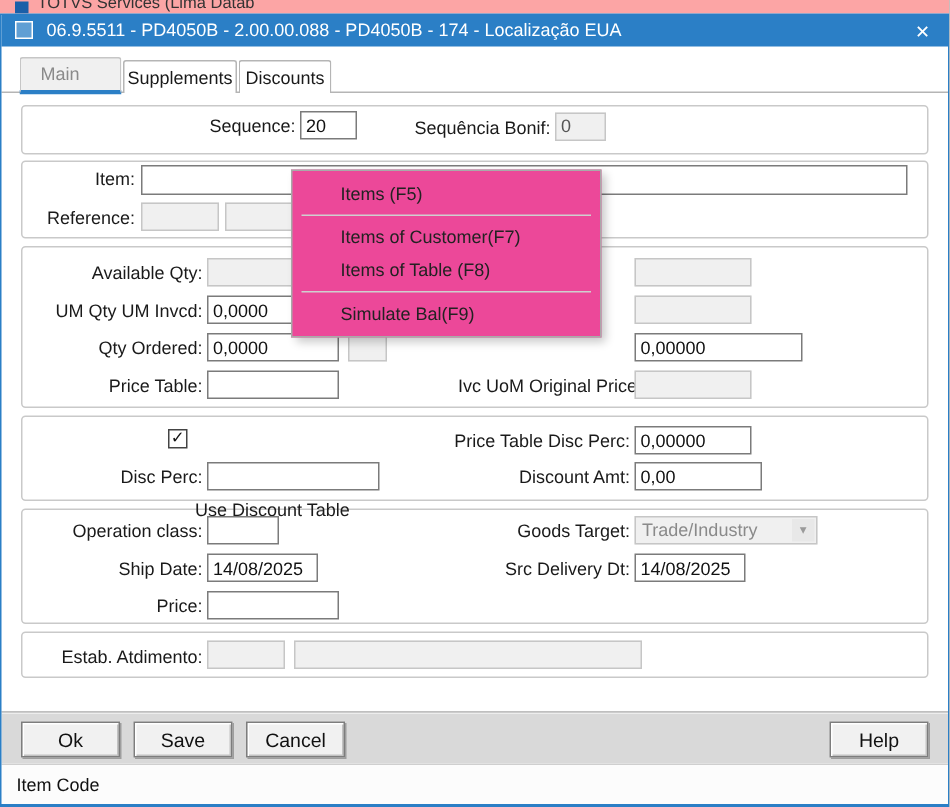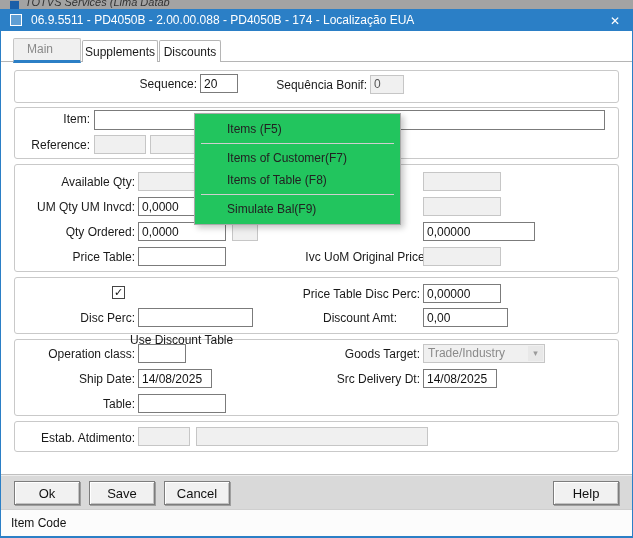--- a/index.html
+++ b/index.html
@@ -1,21 +1,21 @@
 <!DOCTYPE html>
 <html style="--accent: #2b7fc6;"><head>
 <meta charset="utf-8">
 <style>
   * { margin:0; padding:0; box-sizing:border-box; }
   html,body { background:#8f8f8f; }
   body { font-family:"Liberation Sans", sans-serif; }
   .screen { position:relative; width:633px; height:538px; background:#fff; overflow:hidden; }
 
   
-  .bg-strip { position:absolute; left:0; top:0; width:633px; height:9px; background:#a3a3a3; overflow:hidden;font-style:italic; }
+  .bg-strip { position:absolute; left:0; top:0; width:633px; height:9px; background:#fca5a5; overflow:hidden; }
   .bg-icon { position:absolute; left:10px; top:1px; width:9px; height:8px; background:#1b5fa8; }
   .bg-title { position:absolute; left:25px; top:-4px; font-size:11px; line-height:12px; color:#333; white-space:nowrap; }
 
   
   .titlebar { position:absolute; left:1px; top:10px; width:631px; height:21px; background:var(--accent,#2b7fc6); cursor:default; }
   .win-icon { position:absolute; left:9px; top:4px; width:12px; height:12px; border:1px solid #fff; background:rgba(255,255,255,.25); }
   .title-text { position:absolute; left:30px; top:3px; font-size:12px; color:#fff; white-space:nowrap; }
   .close-btn { position:absolute; right:0; top:0; width:34px; height:21px; display:flex; align-items:center; justify-content:center; color:#fff; font-size:12px; cursor:pointer; }
 
   
@@ -32,21 +32,21 @@
   .tb { position:absolute; height:19px; border:1px solid #7b7b7b; background:#fff; font-family:"Liberation Sans",sans-serif; font-size:12px; color:#111; padding:0 3px; }
   input.tb { outline:none; }
   .dis { background:#f0f0f0; border-color:#c6c6c6; color:#555; line-height:17px; }
 
   .cb { position:absolute; width:13px; height:13px; border:1px solid #444; background:#fff; font-size:11px; line-height:11px; text-align:center; color:#111; cursor:pointer; }
 
   .sel { position:absolute; height:19px; background:#f0f0f0; border:1px solid #c6c6c6; font-size:12px; color:#8a8a8a; padding:0 18px 0 4px; line-height:17px; }
   .sel .arrowbox { position:absolute; right:1px; top:1px; bottom:1px; width:15px; background:#e8e8e8; display:flex; align-items:center; justify-content:center; color:#9a9a9a; font-size:9px; }
 
   
-  .menu { position:absolute; left:194px; top:113px; width:207px; background:#22c55e; border:1px solid #a9a9a9; box-shadow:3px 3px 6px rgba(0,0,0,.22); z-index:50; padding:4px 0; }
+  .menu { position:absolute; left:194px; top:113px; width:207px; background:#ec4899; border:1px solid #a9a9a9; box-shadow:3px 3px 6px rgba(0,0,0,.22); z-index:50; padding:4px 0; }
   .mi { height:22px; line-height:22px; padding-left:32px; font-size:12px; color:#222; cursor:pointer; }
   .msep { height:1px; background:#cfcfcf; margin:3px 6px; }
 
   
   .btnbar { position:absolute; left:1px; top:474px; width:631px; height:35px; background:#d9d9d9; border-top:1px solid #bfbfbf; box-shadow:inset 0 1px 0 #ededed; }
   .btn { position:absolute; top:6px; height:24px; background:#f1f1f1; border:1px solid #7d7d7d; box-shadow:inset 1px 1px 0 #ffffff, inset -1px -1px 0 #c2c2c2, 1px 1px 0 #9e9e9e; font-family:"Liberation Sans",sans-serif; font-size:13px; color:#111; cursor:pointer; }
 
   
   .statusbar { position:absolute; left:1px; top:509px; width:631px; height:27px; background:#fcfcfc; border-top:1px solid #cfcfcf; }
   .status-text { position:absolute; left:10px; top:6px; font-size:12px; color:#111; }
@@ -115,37 +115,37 @@
   <span class="lbl" style="left:288px;top:250px;width:140px;">Ivc UoM Original Price:</span>
   <div class="tb dis" style="left:423px;top:247px;width:78px;"></div>
 
   <span class="cb" style="left:112px;top:286px;"><span>✓</span></span>
   <span class="llbl" style="left:130px;top:287px;margin-top:46px;">Use Discount Table</span>
   <span class="lbl" style="left:280px;top:287px;width:140px;">Price Table Disc Perc:</span>
   <input class="tb" style="left: 423px; top: 284px; width: 78px;" value="0,00000">
 
   <span class="lbl" style="left:15px;top:311px;width:120px;">Disc Perc:</span>
   <input class="tb" style="left: 138px; top: 308px; width: 115px;" value="">
-  <span class="lbl" style="left:300px;top:311px;width:120px;text-align:center;">Discount Amt:</span>
+  <span class="lbl" style="left:300px;top:311px;width:120px;">Discount Amt:</span>
   <input class="tb" style="left: 423px; top: 308px; width: 85px;" value="0,00">
 
   <span class="lbl" style="left:15px;top:347px;width:120px;">Operation class:</span>
   <input class="tb" style="left: 138px; top: 344px; width: 48px;" value="">
   <span class="lbl" style="left:300px;top:347px;width:120px;">Goods Target:</span>
   <div class="sel" style="left:423px;top:344px;width:122px;">
     <span>Trade/Industry</span>
     <span class="arrowbox">▾</span>
   </div>
 
   <span class="lbl" style="left:15px;top:372px;width:120px;">Ship Date:</span>
   <input class="tb" style="left: 138px; top: 369px; width: 74px;" value="14/08/2025">
   <span class="lbl" style="left:300px;top:372px;width:120px;">Src Delivery Dt:</span>
   <input class="tb" style="left: 423px; top: 369px; width: 74px;" value="14/08/2025">
 
-  <span class="lbl" style="left:15px;top:397px;width:120px;">Table:</span>
+  <span class="lbl" style="left:15px;top:397px;width:120px;">Price:</span>
   <input class="tb" style="left: 138px; top: 394px; width: 88px;" value="">
 
   <span class="lbl" style="left:10px;top:431px;width:125px;">Estab. Atdimento:</span>
   <div class="tb dis" style="left:138px;top:427px;width:52px;"></div>
   <div class="tb dis" style="left:196px;top:427px;width:232px;"></div>
 
   <div class="menu">
     <div class="mi">Items (F5)</div>
     <div class="msep"></div>
     <div class="mi">Items of Customer(F7)</div>

